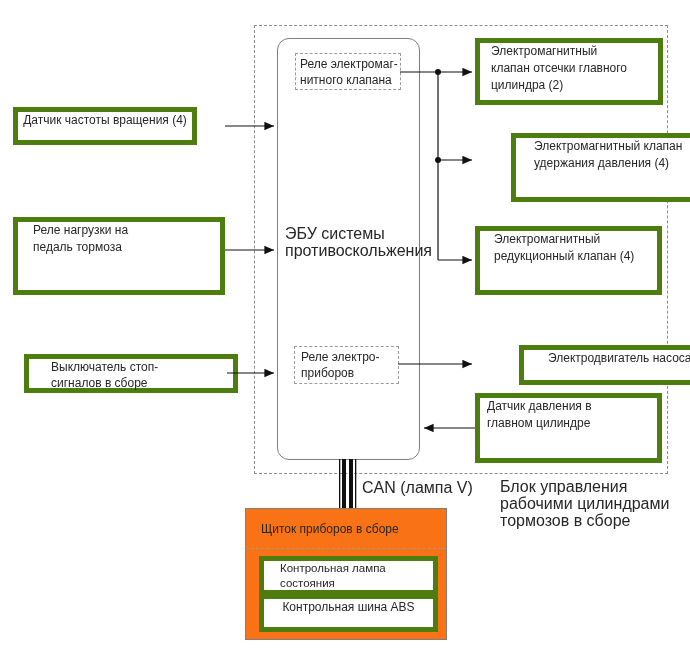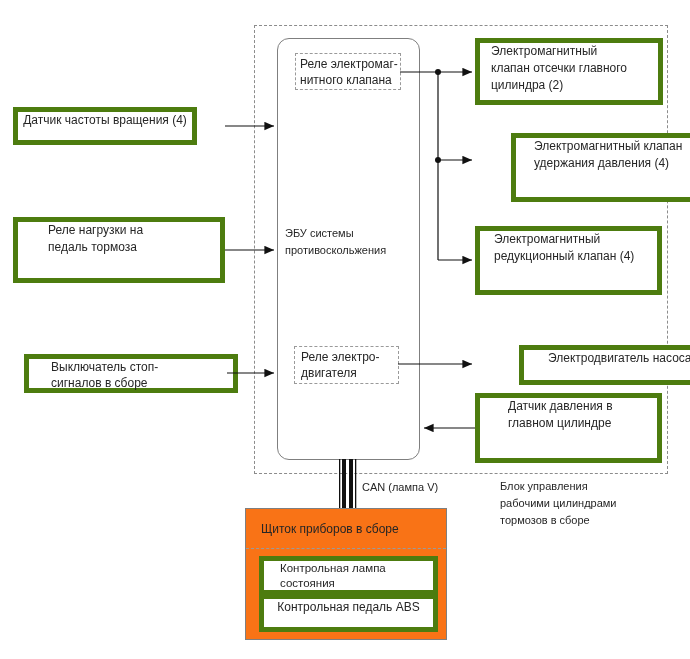--- a/index.html
+++ b/index.html
@@ -18,49 +18,49 @@
     font-size:12px;line-height:16px;white-space:pre-line;
   }
   .outer-dashed{
     position:absolute;left:254px;top:25px;width:414px;height:449px;
     border:1px dashed #8c8c8c;box-sizing:border-box;
   }
   .ecu{
     position:absolute;left:277px;top:38px;width:143px;height:422px;
     border:1px solid #7f7f7f;border-radius:12px;background:#ffffff;box-sizing:border-box;
   }
-  .label{position:absolute;font-size:11px;line-height:17px;white-space:pre-line;}
+  .label{position:absolute;font-size:16px;line-height:17px;white-space:pre-line;}
   svg.overlay{position:absolute;left:0;top:0;pointer-events:none;}
   .panel-title{position:absolute;left:15px;top:13px;font-size:12px;}
   .panel-divider{position:absolute;left:0;right:0;top:39px;border-top:1px dashed #9a9a9a;}
 </style>
 </head>
 <body>
 
 <div id="stage">
 
   <div class="outer-dashed"></div>
 
   <div class="ecu">
     <span class="label" style="left:7px;top:186px;">ЭБУ системы
 противоскольжения</span>
     <div class="dashedbox" style="left:17px;top:14px;width:106px;height:37px;padding-left:4px;">
       <span>Реле электромаг-
 нитного клапана</span>
     </div>
     <div class="dashedbox" style="left:16px;top:307px;width:105px;height:38px;padding-left:6px;">
       <span>Реле электро-
-двигателя</span>
+приборов</span>
     </div>
   </div>
 
   <div class="box" style="left:13px;top:107px;width:184px;height:38px;align-items:center;">
     <span>Датчик частоты вращения (4)</span>
   </div>
-  <div class="box" style="left:13px;top:217px;width:212px;height:66px;padding-left:30px;">
+  <div class="box" style="left:13px;top:217px;width:212px;height:78px;padding-left:15px;">
     <span>Реле нагрузки на
 педаль тормоза</span>
   </div>
   <div class="box" style="left:13px;top:354px;width:214px;height:39px;padding-left:22px;line-height:16px;margin-left:11px;">
     <span>Выключатель стоп-
 сигналов в сборе</span>
   </div>
 
   <div class="box" style="left:475px;top:38px;width:188px;height:67px;padding-left:11px;">
     <span>Электромагнитный
@@ -71,39 +71,39 @@
     <span>Электромагнитный клапан
 удержания давления (4)</span>
   </div>
   <div class="box" style="left:475px;top:226px;width:187px;height:69px;padding-left:14px;">
     <span>Электромагнитный
 редукционный клапан (4)</span>
   </div>
   <div class="box" style="left:475px;top:345px;width:187px;height:40px;padding-left:24px;margin-left:44px;">
     <span>Электродвигатель насоса</span>
   </div>
-  <div class="box" style="left:475px;top:393px;width:187px;height:70px;padding-left:28px;">
+  <div class="box" style="left:475px;top:393px;width:187px;height:70px;padding-left:7px;">
     <span>Датчик давления в
 главном цилиндре</span>
   </div>
 
   <span class="label" style="left:362px;top:479px;">CAN (лампа V)</span>
   <span class="label" style="left:500px;top:478px;">Блок управления
 рабочими цилиндрами
 тормозов в сборе</span>
 
   <div style="position:absolute;left:245px;top:508px;width:202px;height:132px;border:1px solid #7f7f7f;box-sizing:border-box;background:#f97316;">
     <span class="panel-title">Щиток приборов в сборе</span>
     <div class="panel-divider"></div>
     <div class="box" style="left:13px;top:47px;width:179px;height:39px;padding-left:16px;font-size:11.5px;line-height:15px;">
       <span>Контрольная лампа состояния
 тормозной системы</span>
     </div>
     <div class="box" style="left:13px;top:85px;width:179px;height:38px;align-items:center;">
-      <span>Контрольная педаль ABS</span>
+      <span>Контрольная шина ABS</span>
     </div>
   </div>
 
   <svg class="overlay" width="690" height="659" viewBox="0 0 690 659">
     <defs>
       <marker id="arr" markerWidth="9" markerHeight="8" refX="8" refY="3.5" orient="auto">
         <path d="M0,0 L8,3.5 L0,7 Z" fill="#111111"></path>
       </marker>
     </defs>
     <g stroke="#111111" stroke-width="1.2" fill="none">

